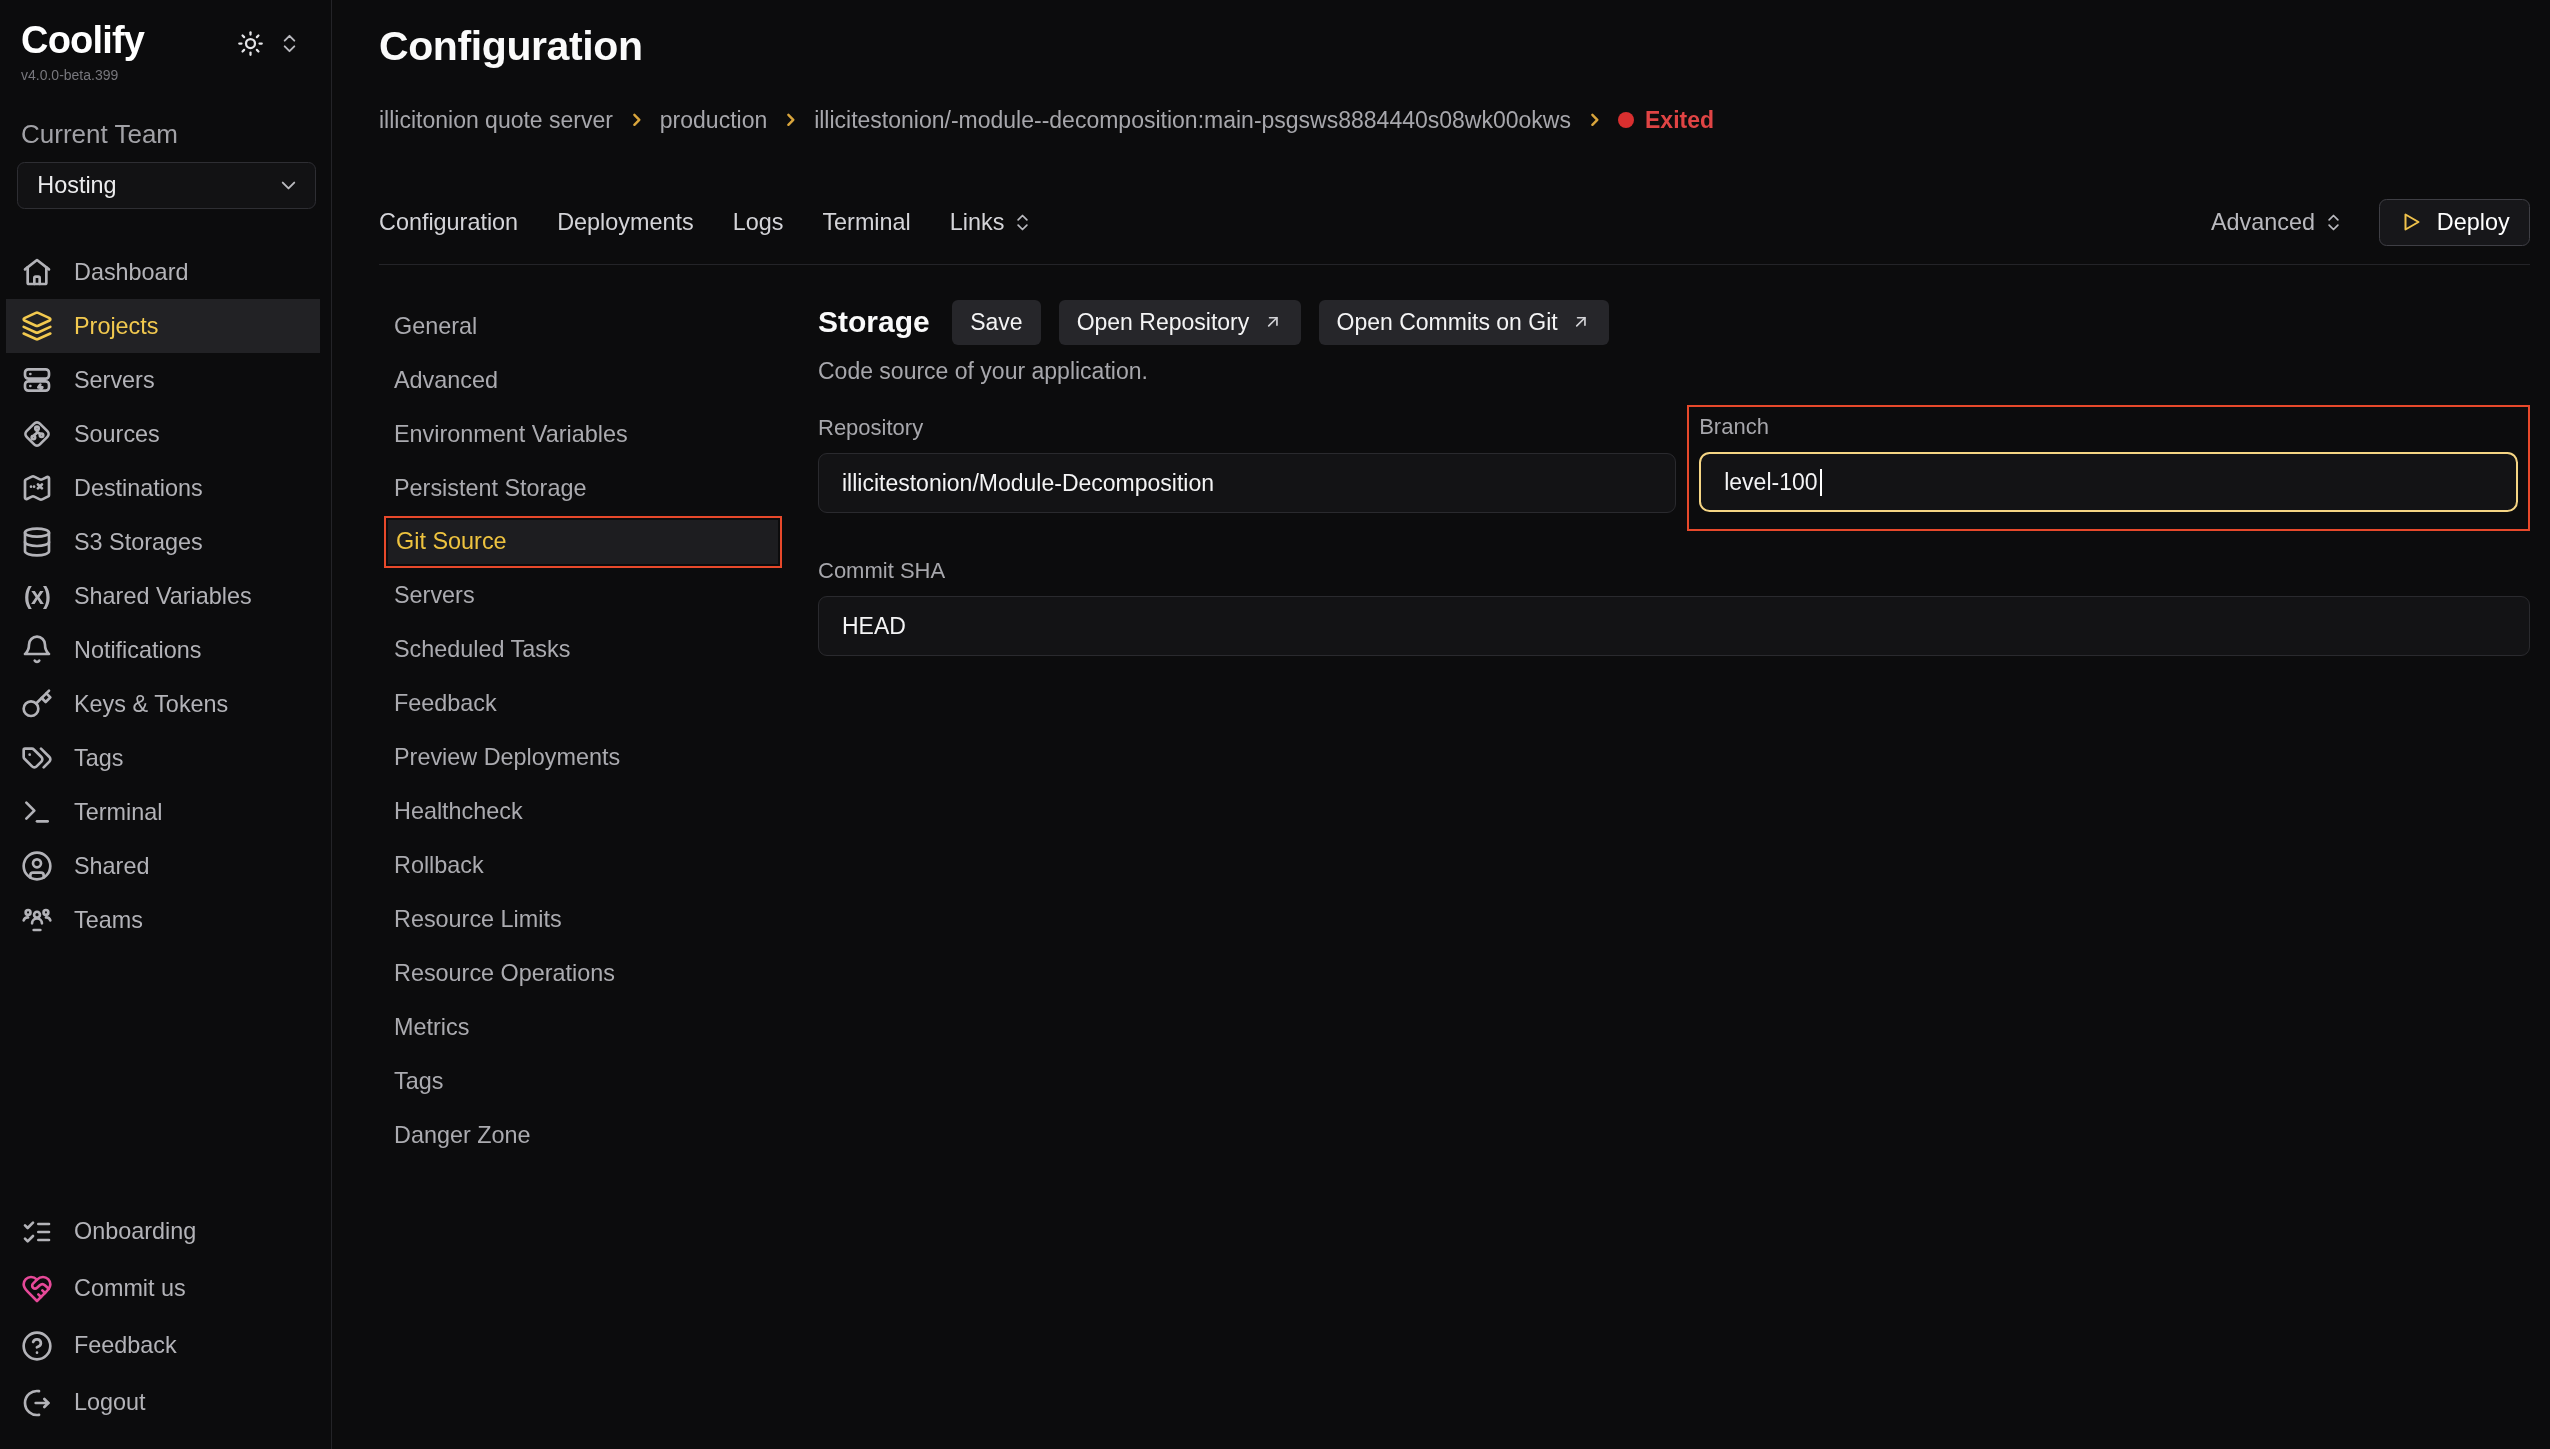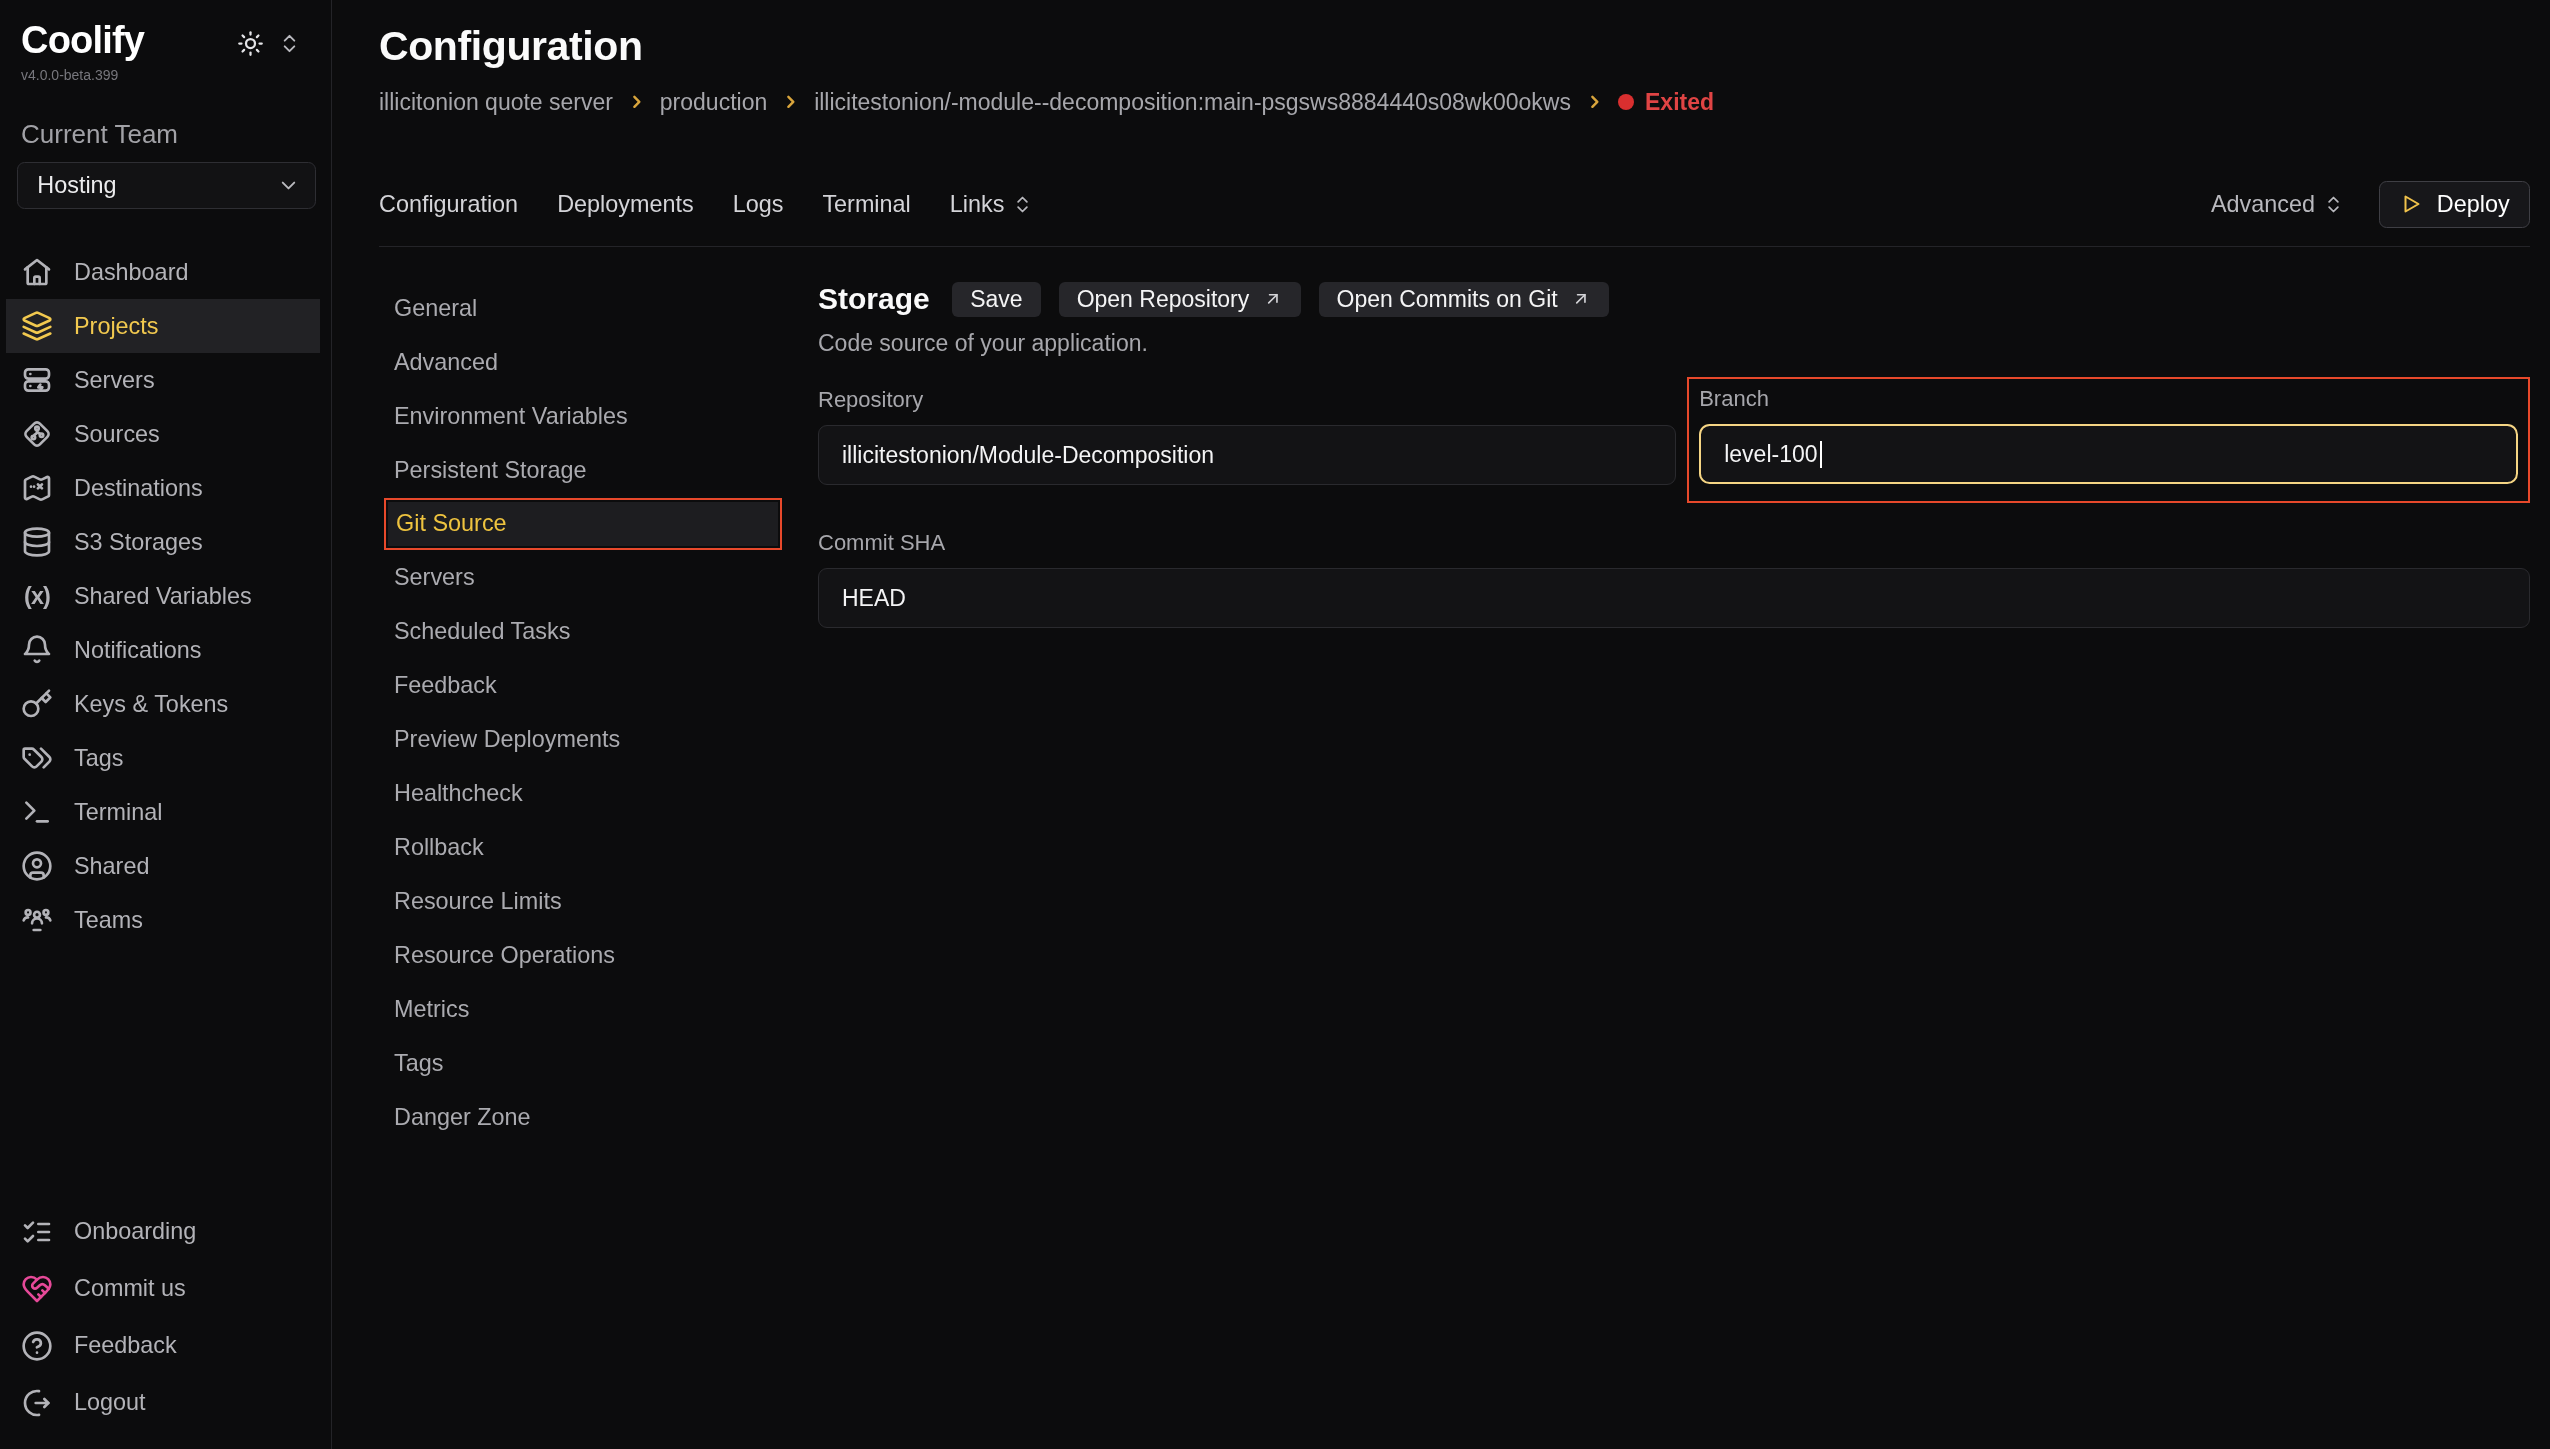--- a/index.html
+++ b/index.html
@@ -45,21 +45,21 @@
   .nav-icon { width:32px; height:32px; display:flex; align-items:center; justify-content:center; color:inherit; flex:none; }
   .nav-icon svg { width:32px; height:32px; }
   .nav-icon .xvar { font-size:23.4px; font-weight:600; letter-spacing:-0.8px; color:inherit; }
   .nav-icon[data-name="heart-handshake-icon"] { color:#e64998; }
   .footer-nav { margin-top:auto; }
 
   
   main { flex:1; padding:19.7px 19.7px 0 47px; display:flex; flex-direction:column; overflow:hidden; }
   h1[data-name="page-title"] { font-size:41px; font-weight:700; margin:3px 0 0; letter-spacing:-0.4px; }
 
-  .breadcrumb { display:flex; align-items:center; gap:13.6px; margin-top:19px; font-size:23px; color:#a7a7ac; white-space:nowrap; }
+  .breadcrumb { display:flex; align-items:center; gap:13.6px; margin-top:37px; font-size:23px; color:#a7a7ac; white-space:nowrap; }
   .crumb { cursor:pointer; }
   .crumb-chevron { color:#d9a53c; }
   .status { display:flex; align-items:center; gap:10.6px; font-weight:700; color:#e04444; }
   .status-dot { width:16.6px; height:16.6px; border-radius:50%; background:#d92f2f; }
 
   .tabbar { display:flex; align-items:center; justify-content:space-between; margin-top:65px; border-bottom:1.5px solid #242428; padding-bottom:18px; }
   .tabs { display:flex; gap:39px; align-items:center; font-size:23.4px; color:#d4d4d8; }
   .tab { display:flex; align-items:center; gap:7.6px; cursor:pointer; }
   .tab .chev { color:#b9b9be; }
   .tab-actions { display:flex; align-items:center; gap:35px; }
@@ -74,21 +74,21 @@
   .content { display:flex; margin-top:35px; flex:1; min-height:0; }
   .subnav { width:439px; min-width:439px; }
   .subnav-item { height:54px; display:flex; align-items:center; padding-left:15px; font-size:23.4px; color:#ababb0; cursor:pointer; }
   .subnav-red-box { border:2.3px solid #e8492b; margin:0 36px 0 4.5px; padding:2.3px; }
   .subnav-red-box .subnav-item { height:44px; width:100%; background:#1d1d20; color:#eec33f; padding-left:8.3px; }
 
   .panel { flex:1; min-width:0; }
   .panel-head { display:flex; align-items:center; gap:18px; }
   .panel-head h2 { font-size:30px; font-weight:700; margin:0 4.5px 0 0; }
   .btn {
-    background:#26262a; border:none; border-radius:6px; height:35px; padding:12px 18px;
+    background:#26262a; border:none; border-radius:6px; height:45px; padding:12px 18px;
     color:#f4f4f5; font-size:23px; display:flex; align-items:center; gap:13.6px;
     font-family:inherit; cursor:pointer; white-space:nowrap;
   }
   .btn .ext { color:#d4d4d8; }
   .desc { margin:13.6px 0 0; color:#a7a7ac; font-size:23px; }
 
   .fields { margin-top:30px; display:grid; grid-template-columns:858px 1fr; column-gap:10.6px; align-items:start; }
   .field label { display:block; font-size:22px; color:#a7a7ac; margin-bottom:12px; }
   .tinput {
     height:60px; background:#131315; border:1.5px solid #2a2a2e; border-radius:9px;

